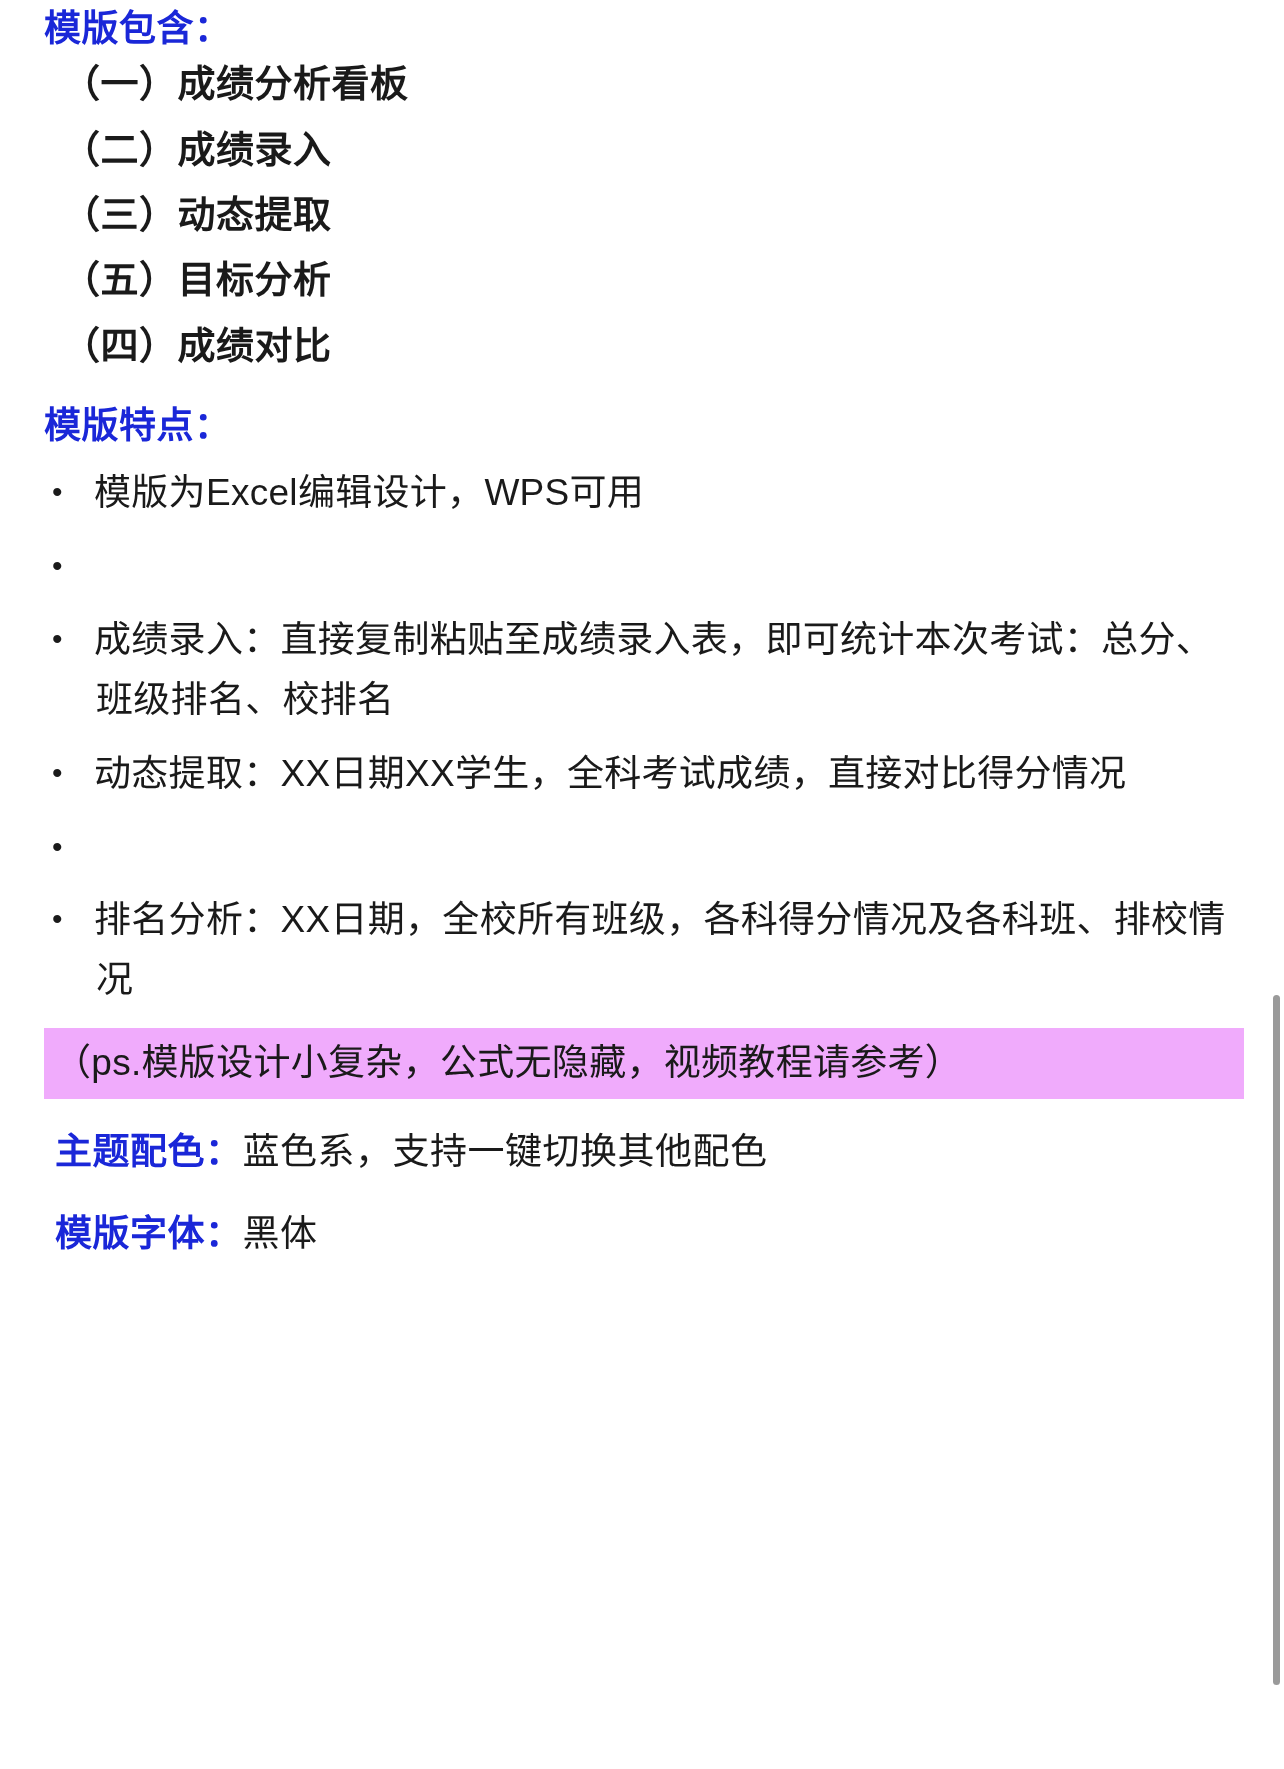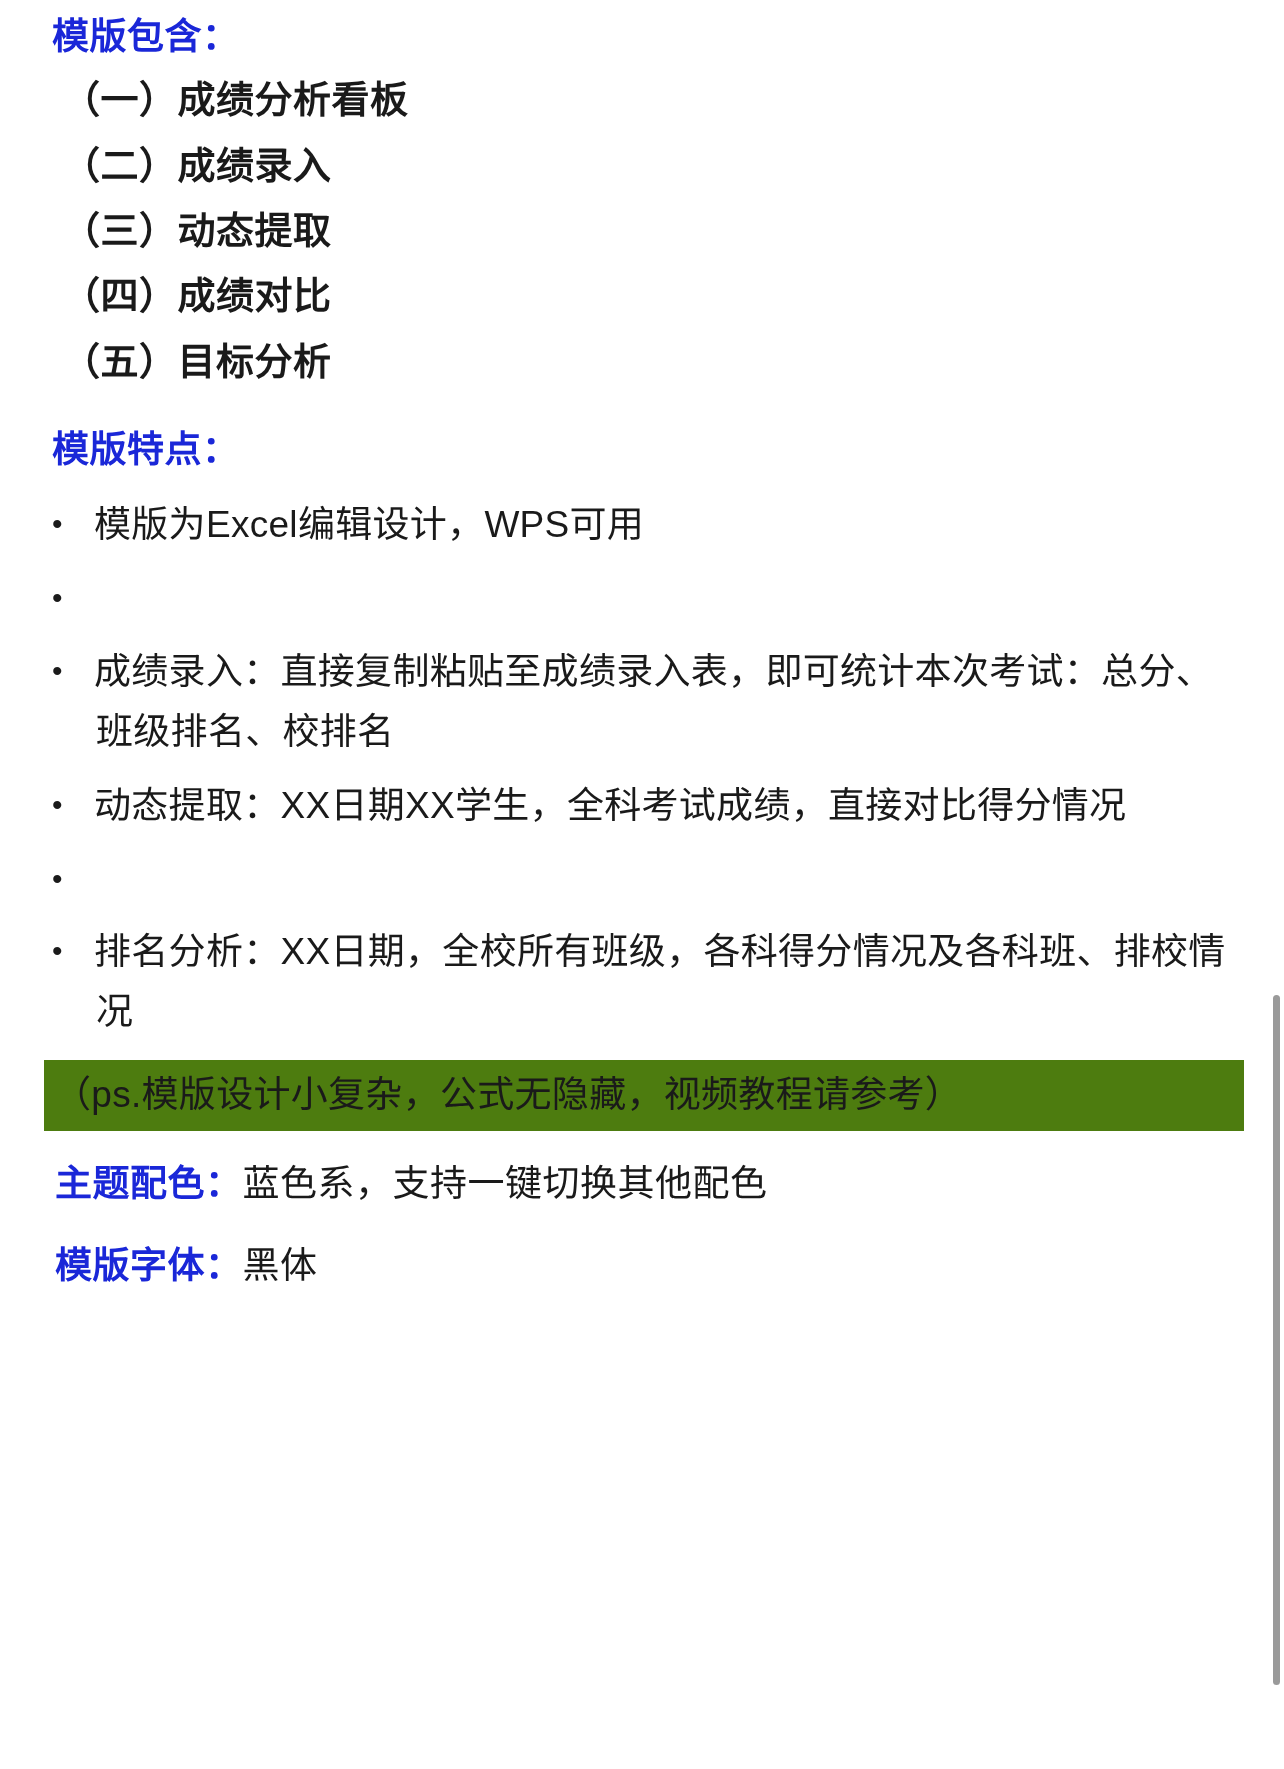--- a/index.html
+++ b/index.html
@@ -18,21 +18,21 @@
   .page {
     padding: 0 40px 0 44px;
     box-sizing: border-box;
     width: 1284px;
   }
   .heading {
     color: #1a27d8;
     font-weight: bold;
     font-size: 37px;
     line-height: 1.25;
-    margin: 8px;
+    margin: 0;
     padding-top: 6px;
     letter-spacing: 0.5px;
   }
   .section-item {
     font-size: 38px;
     line-height: 1.72;
     margin: 0;
     padding-left: 18px;
     color: #1a1a1a;
     letter-spacing: 0.5px;
@@ -62,21 +62,21 @@
   .bullet-text {
     flex: 1 1 auto;
     text-indent: -2px;
   }
   .note {
     font-size: 37px;
     line-height: 1.55;
     margin: 0;
     margin-top: 18px;
     padding: 6px 10px 8px 10px;
-    background: #4d7c0f;
+    background: #f0abfc;
     color: #1a1a1a;
     display: block;
     letter-spacing: 0.3px;
   }
   .kv-row {
     font-size: 37px;
     line-height: 1.6;
     margin: 11px;
     padding-top: 12px;
     letter-spacing: 0.5px;
@@ -101,22 +101,22 @@
 </head>
 <body>
 
 <div class="page">
 
   <h2 class="heading">模版包含：</h2>
 
   <p class="section-item">（一）成绩分析看板</p>
   <p class="section-item">（二）成绩录入</p>
   <p class="section-item">（三）动态提取</p>
+  <p class="section-item">（五）目标分析</p>
   <p class="section-item">（四）成绩对比</p>
-  <p class="section-item">（五）目标分析</p>
 
   <h2 class="heading second">模版特点：</h2>
 
   <div class="bullet-row">
     <span class="bullet-dot">•</span>
     <span class="bullet-text">模版为Excel编辑设计，WPS可用</span>
   </div>
 
   <div class="bullet-row">
     <span class="bullet-dot">•</span>

